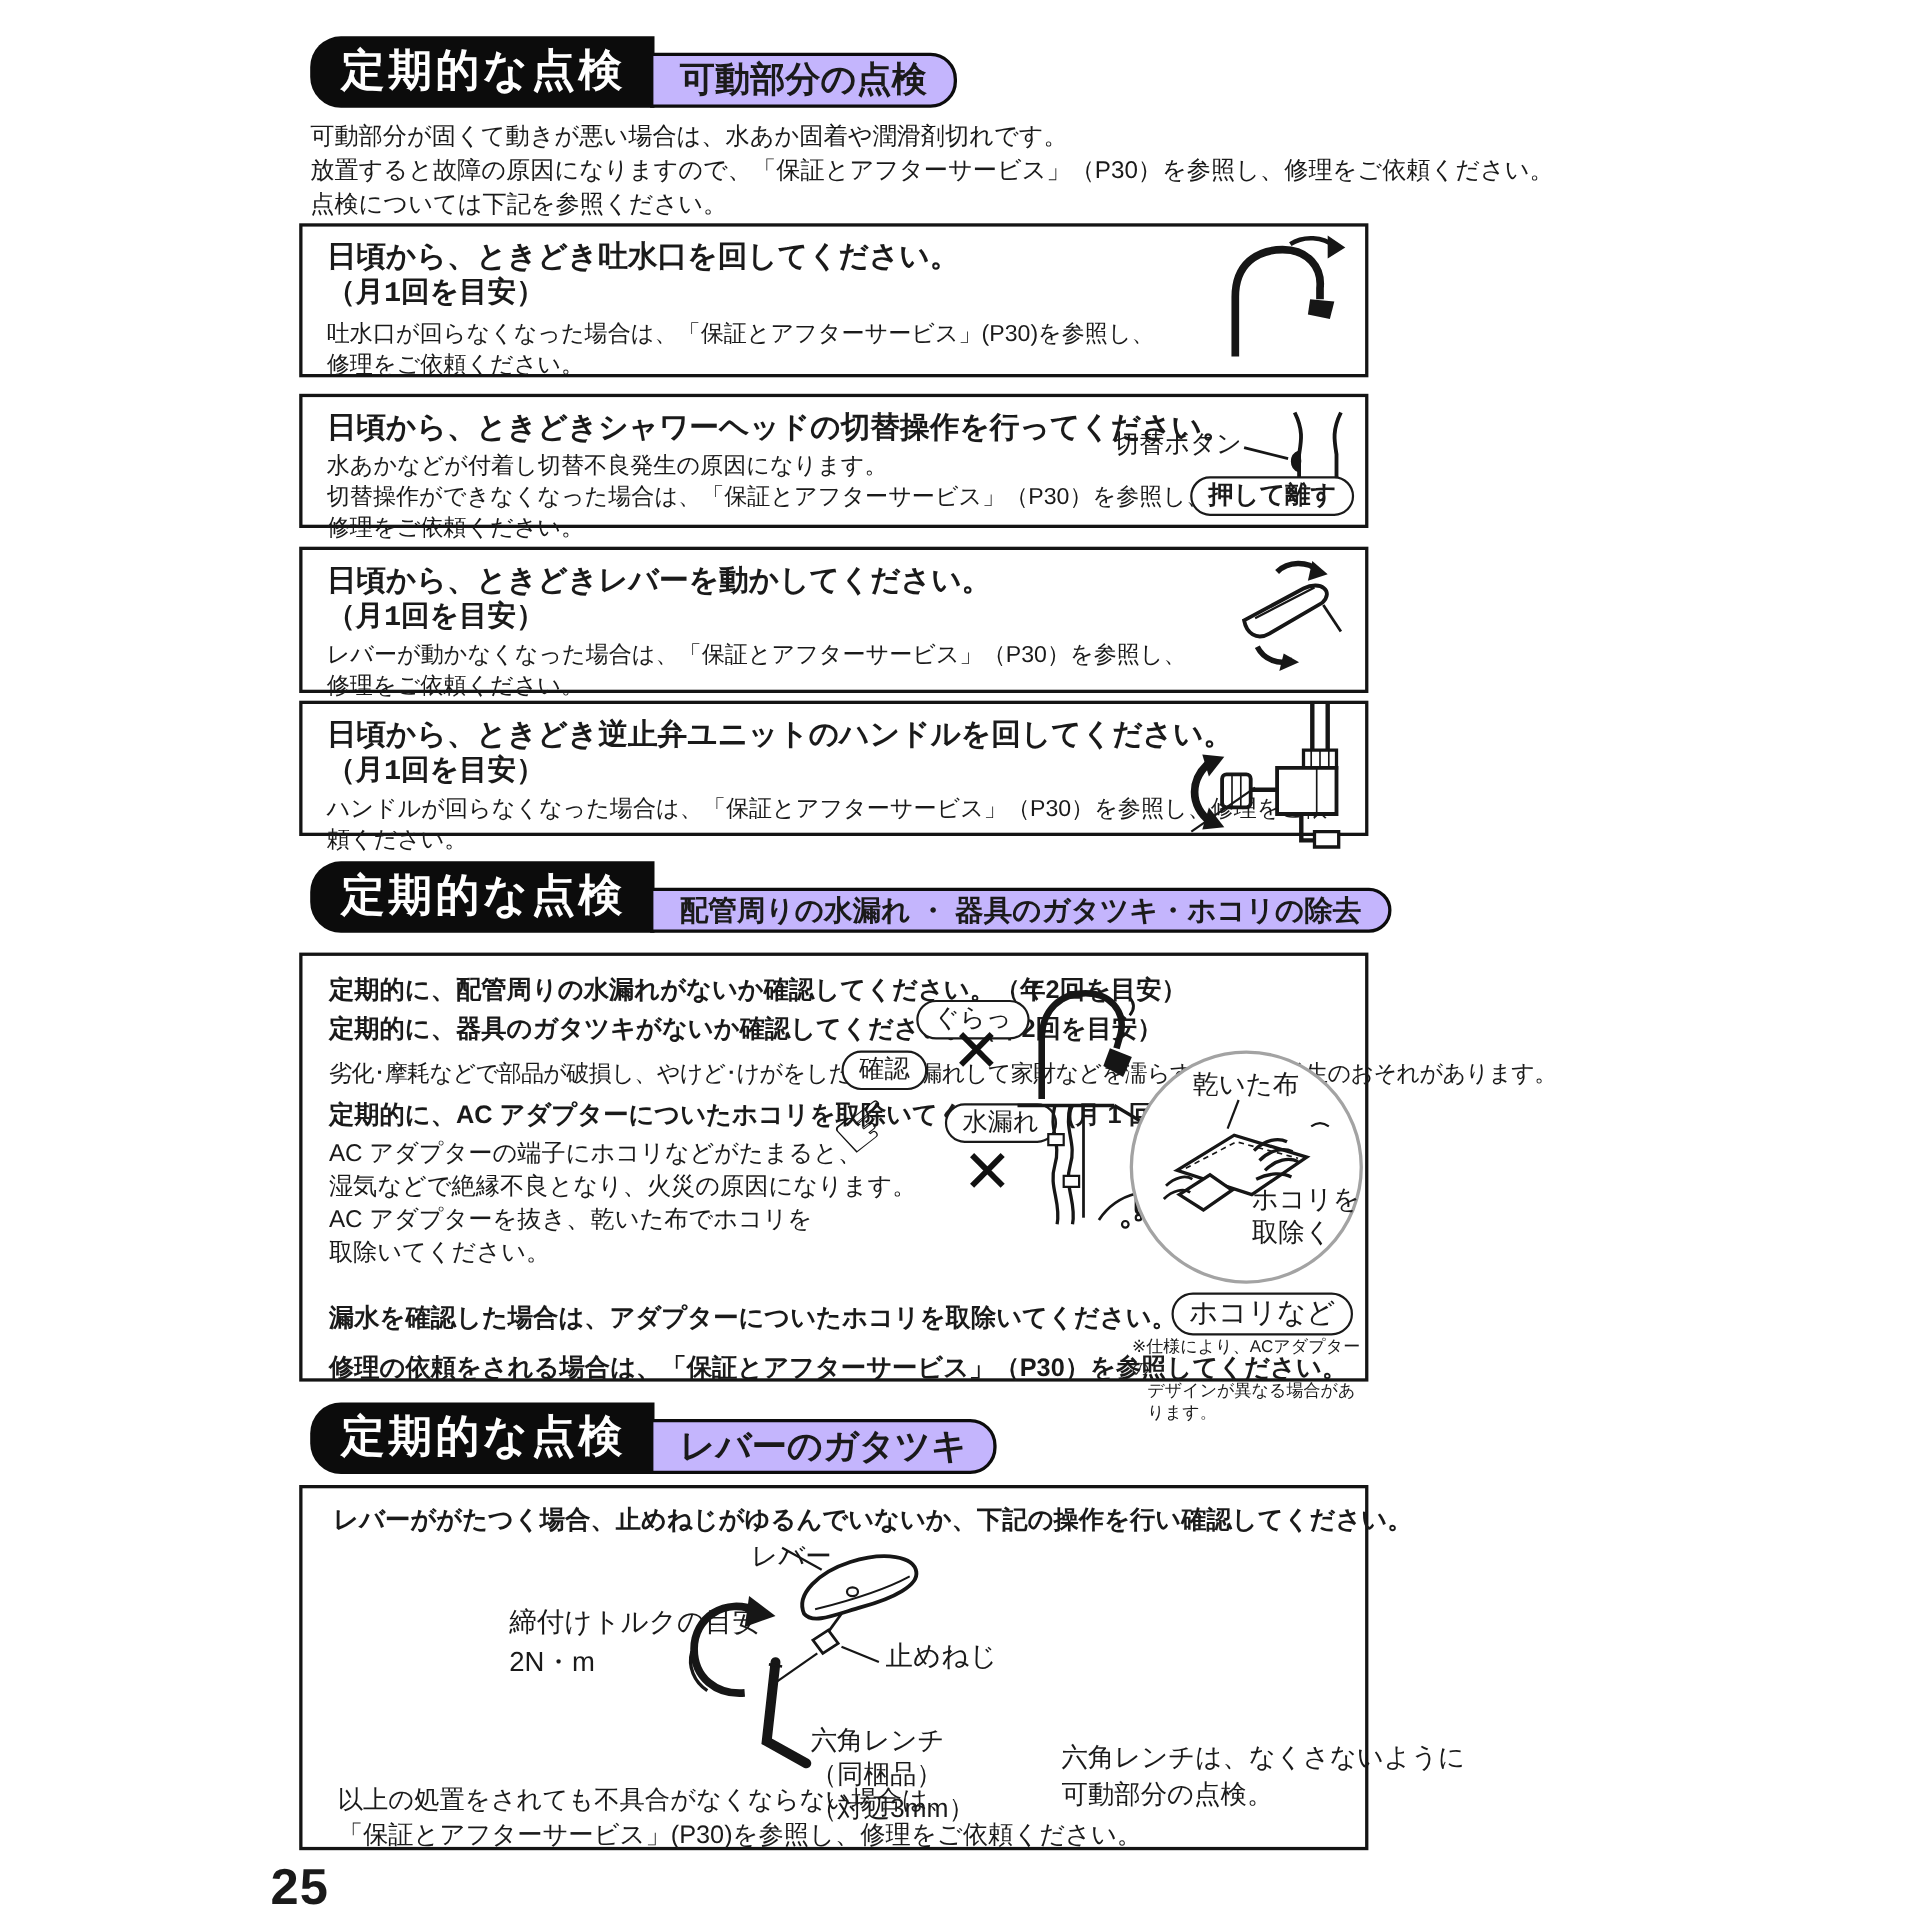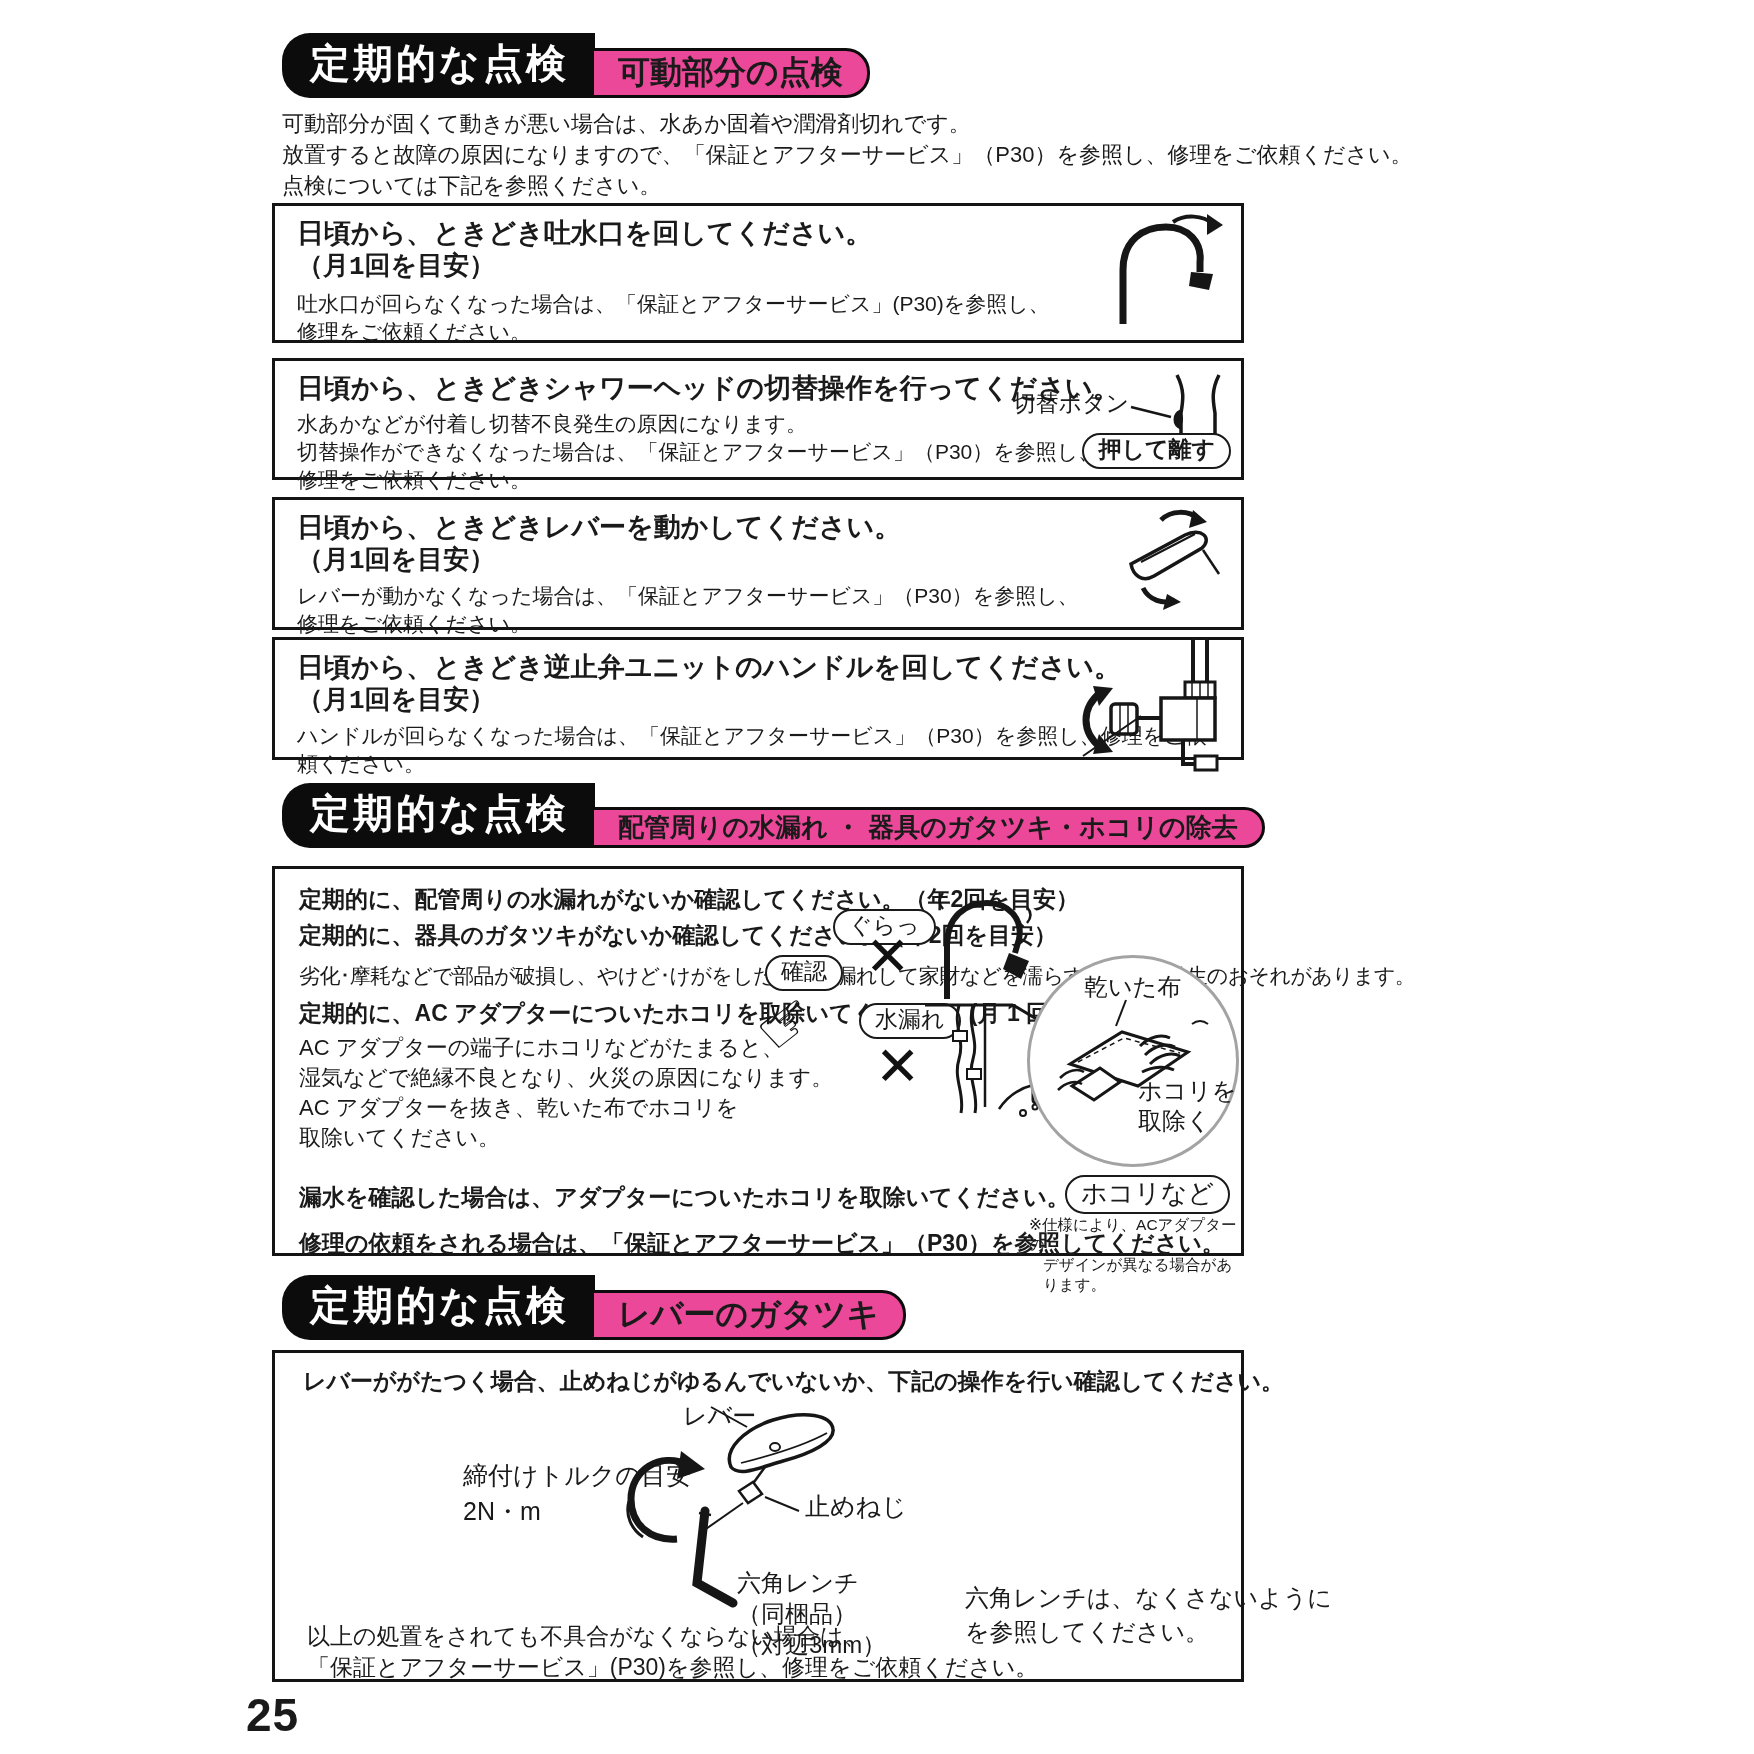--- a/index.html
+++ b/index.html
@@ -10,21 +10,21 @@
   }
   .abs{position:absolute;}
   
   .hdr{display:flex;align-items:flex-end;}
   .hdr-black{
     background:#0c0c0c;color:#ffffff;font-weight:bold;font-size:40px;
     letter-spacing:3px;padding:3px 26px 7px 28px;border-radius:28px 0 0 28px;
     display:flex;align-items:center;white-space:nowrap;
   }
   .hdr-white{
-    border:3px solid #0c0c0c;margin-left:-4px;background:#ec4899;
+    border:3px solid #0c0c0c;margin-left:-4px;background:#c4b5fd;
     border-radius:0 24px 24px 0;display:flex;align-items:center;
     font-weight:bold;padding:0 24px;white-space:nowrap;
   }
   .f32{font-size:32px;} .f26{font-size:26px;}
   
   .ibox{
     border:3px solid #141414;background:#fff;box-sizing:border-box;
     padding:10px 22px;position:absolute;left:272px;width:972px;
   }
   .btitle{font-weight:bold;font-size:27px;line-height:1.3;}
@@ -263,21 +263,21 @@
   </svg>
 
   <div class="abs smalllbl" style="left:462px;top:214px;font-size:24px;line-height:31px;">
     <div>六角レンチ</div>
     <div>（同梱品）</div>
     <div>（対辺3mm）</div>
   </div>
 
   <div class="abs smalllbl" style="left:690px;top:228px;font-size:24px;line-height:34px;">
     <div>六角レンチは、なくさないように</div>
-    <div>を参照してください。</div>
+    <div>可動部分の点検。</div>
   </div>
 
   <div class="abs" style="left:32px;top:268px;font-size:23px;line-height:31px;">
     <div>以上の処置をされても不具合がなくならない場合は、</div>
     <div>「保証とアフターサービス」(P30)を参照し、修理をご依頼ください。</div>
   </div>
 </div>
 
 <div class="abs pagenum" style="left:246px;top:1688px;">25</div>
 

